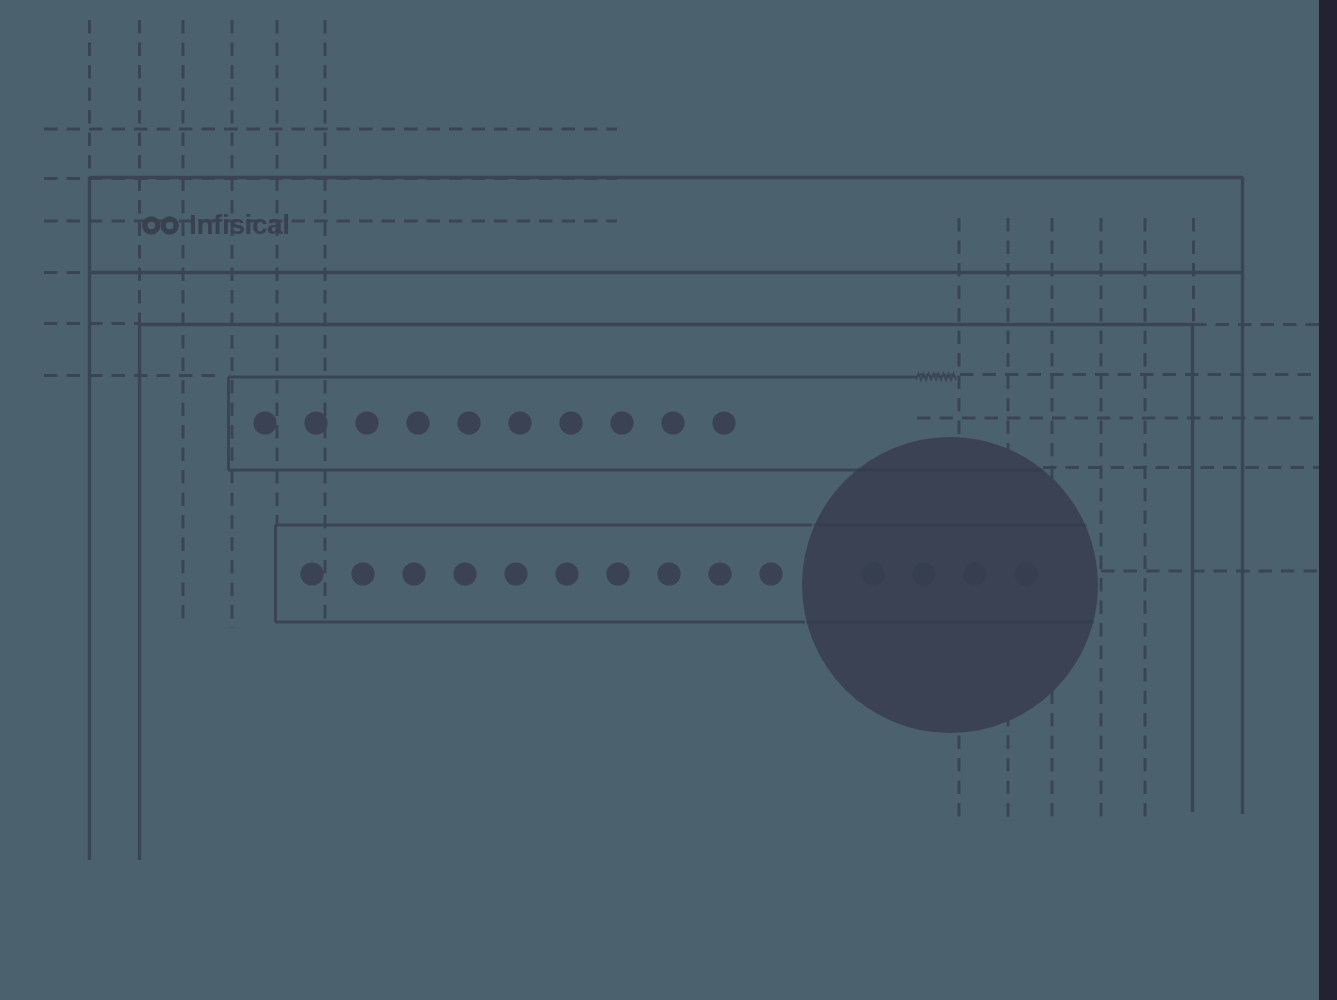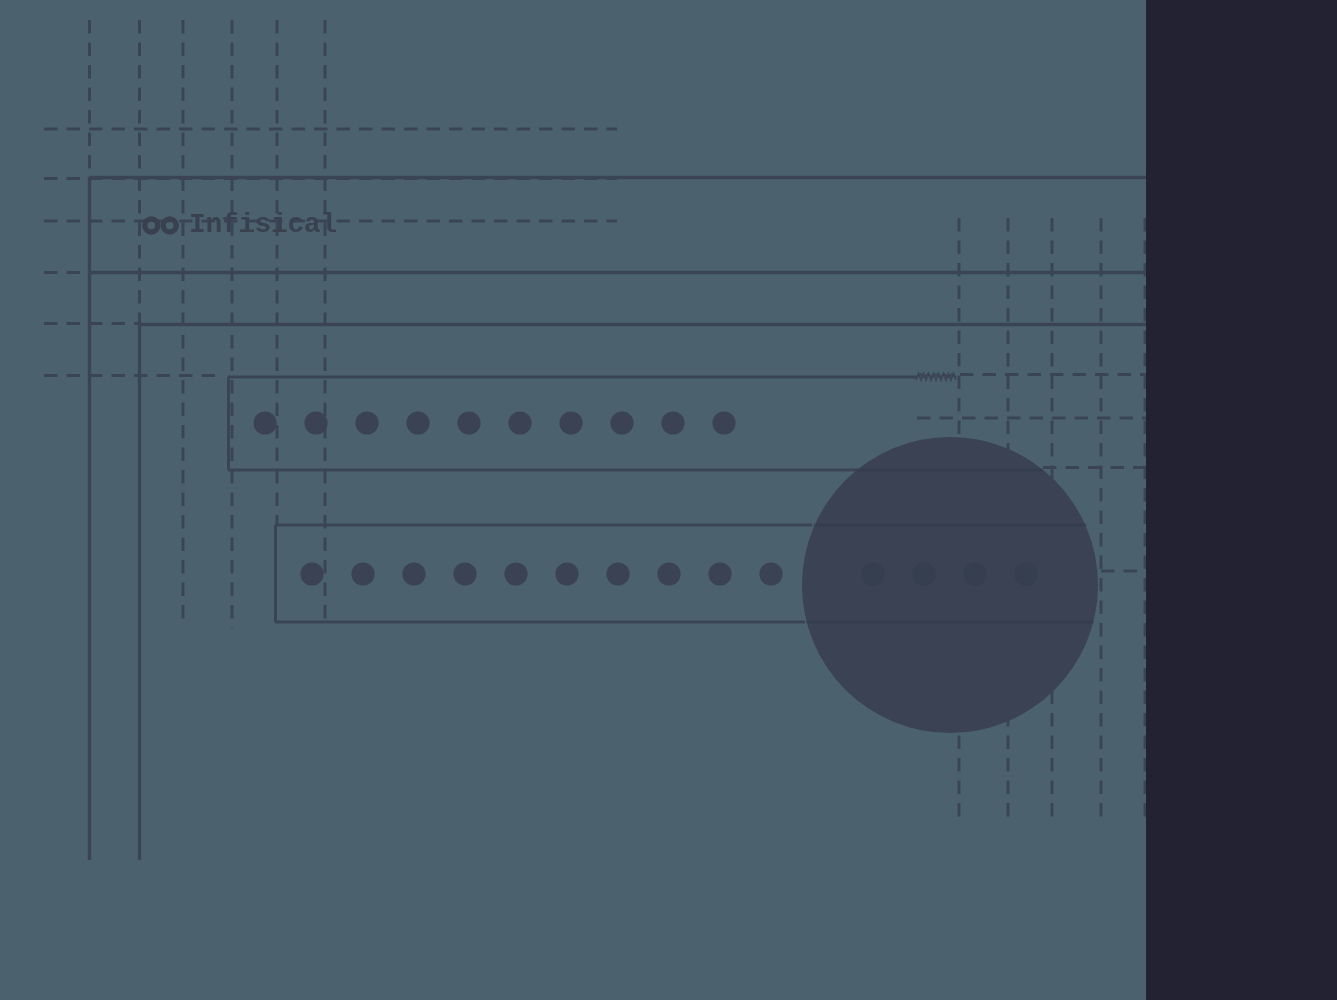--- a/index.html
+++ b/index.html
@@ -1,19 +1,19 @@
 <!DOCTYPE html>
 <html><head>
 <meta charset="utf-8">
 <style>
   html,body{margin:0;padding:0;background:#223;}
   .canvas{
-    position:relative;width:1146px;height:1000px;overflow:hidden;
+    position:relative;width:1319px;height:1000px;overflow:hidden;
     background:var(--bg,#4B626E);
-    font-family:Liberation Mono, monospace;
+    font-family:Liberation Sans, sans-serif;
   }
   .canvas svg.blueprint{position:absolute;left:0;top:0;display:block;}
   
   .s  {stroke:var(--line);stroke-width:3.4;fill:none;}
   .s-thin{stroke:var(--line);stroke-width:3;fill:none;}
   .d  {stroke:var(--line);stroke-width:3;fill:none;stroke-dasharray:13.5 9;}
   .scribble{stroke:var(--line);stroke-width:1.8;fill:none;opacity:.95;}
   .shape{fill:var(--shape);}
   .ghost-line{stroke:var(--ghost);stroke-width:3;fill:none;stroke-opacity:.35;}
   .ghost-dot{fill:var(--ghost);fill-opacity:.3;}

